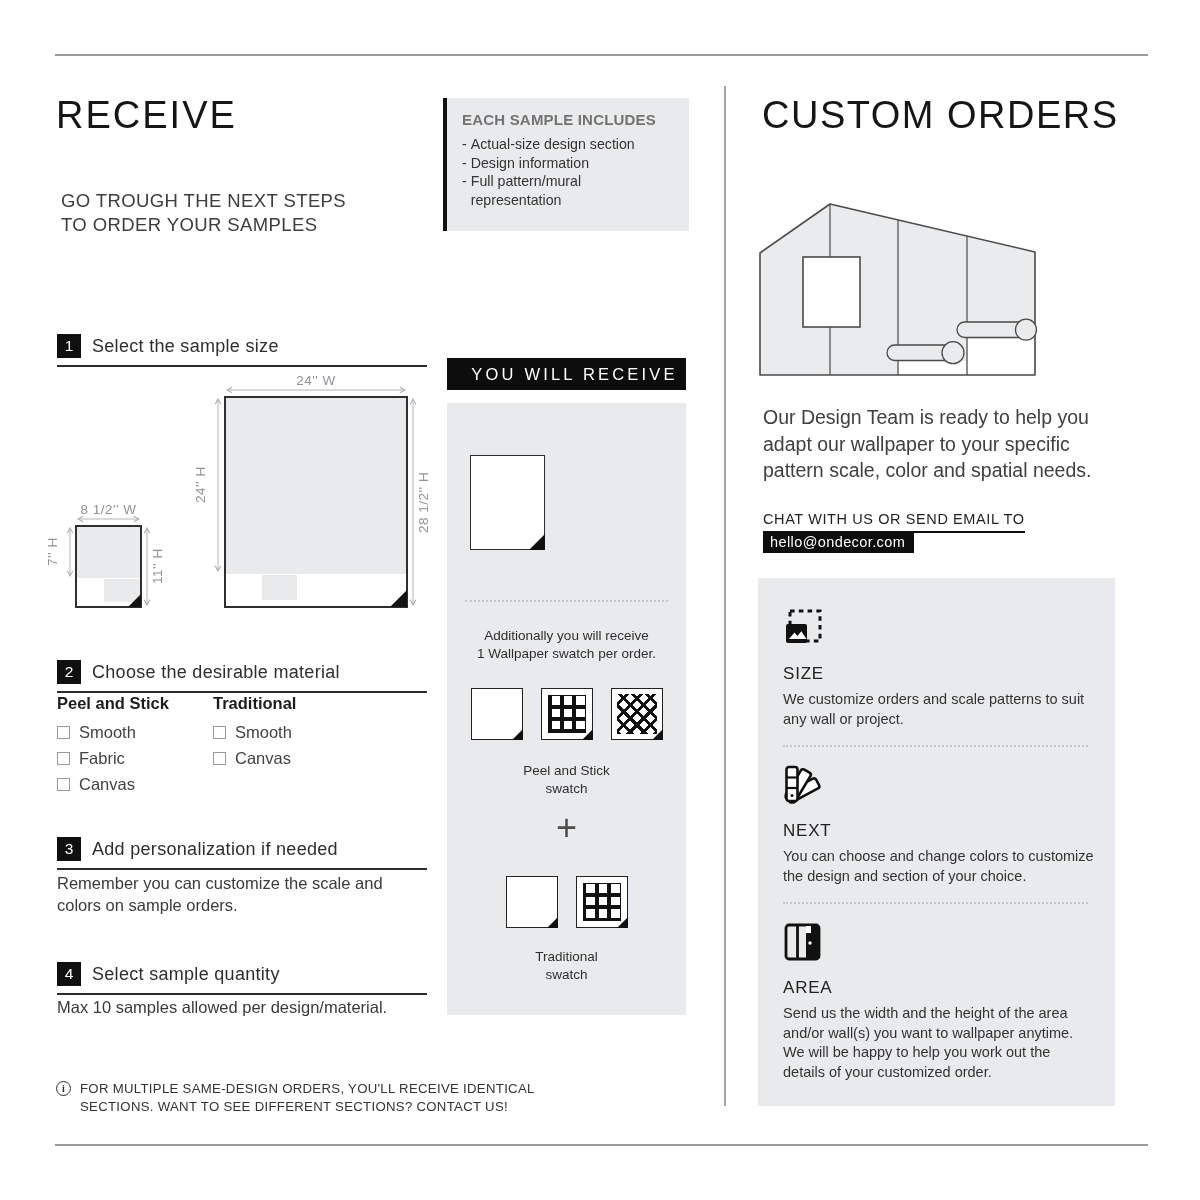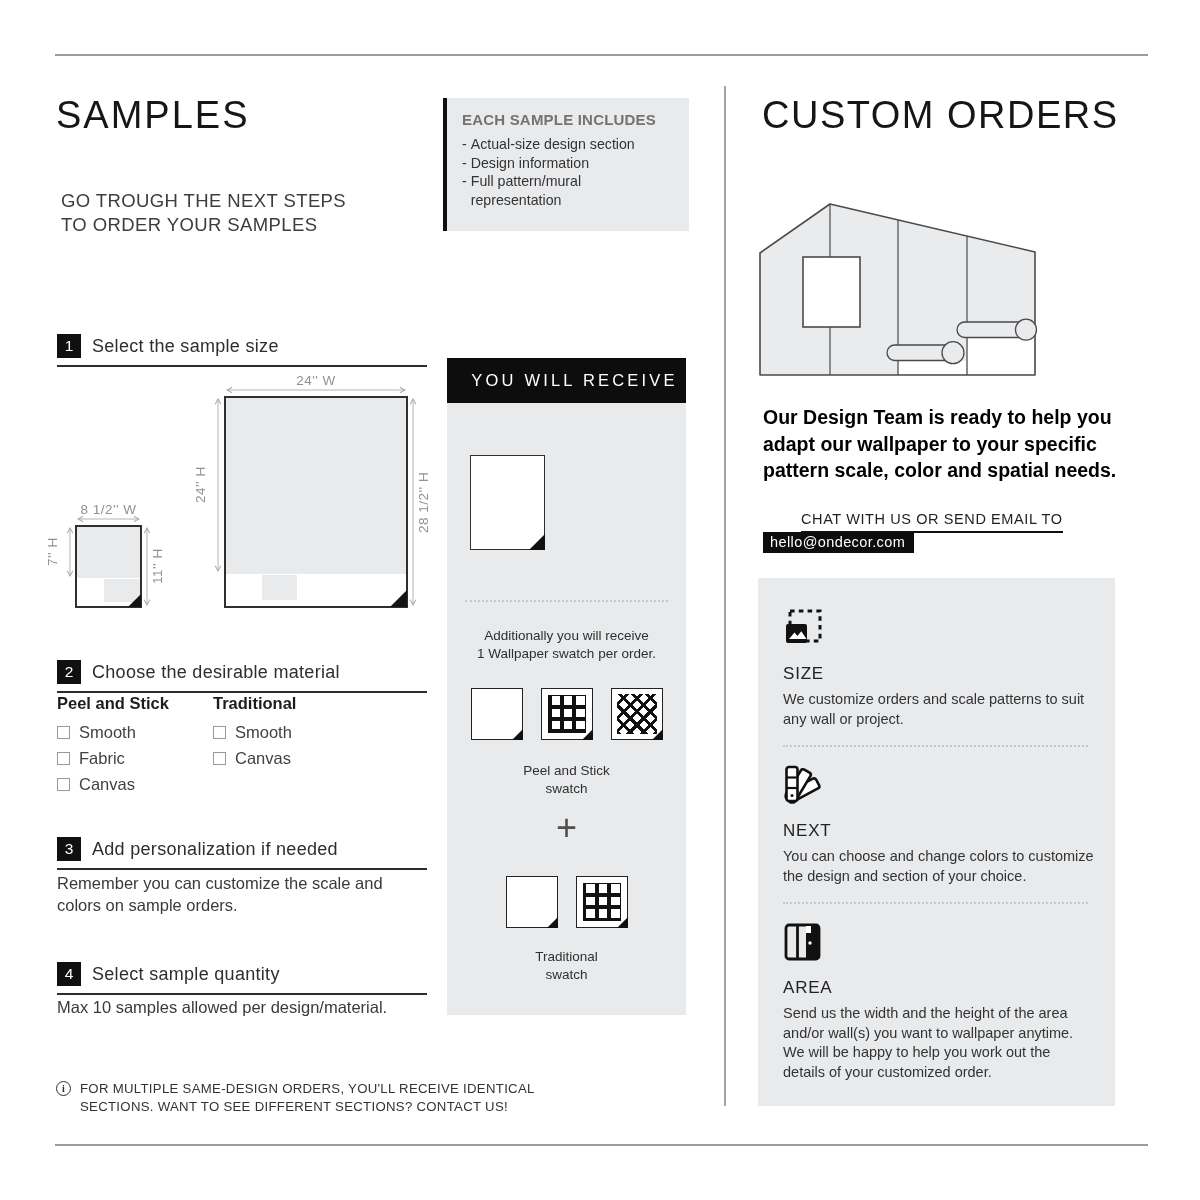--- a/index.html
+++ b/index.html
@@ -45,21 +45,21 @@
   .footnote-text { font-size:13.2px; letter-spacing:0.3px; line-height:17.5px; color:#333; }
   .footnote-text span { display:block; }
 
   
   .includes-box { position:absolute; left:443px; top:98px; width:246px; height:133px;
                   background:#e9eaec; border-left:4px solid #101010; padding:13px 10px 0 15px; }
   .includes-title { font-size:15px; font-weight:700; letter-spacing:0.2px; color:#737373; margin-bottom:7px; }
   .includes-item { display:flex; font-size:14.2px; line-height:18.5px; color:#333; }
   .includes-item .dash { margin-right:4px; }
 
-  .receive-bar { position:absolute; left:447px; top:358px; width:239px; height:45px; background:#0d0d0d;
+  .receive-bar { position:absolute; left:447px; top:358px; width:239px; height:32px; background:#0d0d0d;
                  color:#fff; display:flex; align-items:center; justify-content:center;
                  font-size:16.5px; letter-spacing:3.2px; white-space:nowrap;padding-left:16px; }
   .receive-panel { position:absolute; left:447px; top:403px; width:239px; height:612px; background:#e9eaec; }
 
   .sheet { position:absolute; left:23px; top:52px; width:75px; height:95px; background:#fff;
            border:1.3px solid #2e2e2e; }
   .fold { position:absolute; right:-1px; bottom:-1px; width:0; height:0;
           border-bottom:16px solid #101010; border-left:16px solid transparent; }
   .fold-sm { border-bottom-width:11px; border-left-width:11px; }
   .receive-text { position:absolute; left:111px; top:64px; width:126px; font-size:13.5px; line-height:18.5px; color:#2f2f2f; }
@@ -80,42 +80,42 @@
     background-image:
       repeating-linear-gradient(45deg,  #111 0 3px, transparent 3px 9.5px),
       repeating-linear-gradient(-45deg, #111 0 3px, transparent 3px 9.5px); }
   .swatch-label { position:absolute; left:0; width:239px; text-align:center;
                   font-size:13.5px; line-height:18px; color:#2f2f2f; }
   .plus { position:absolute; left:0; top:404px; width:239px; text-align:center;
           font-size:36px; font-weight:300; color:#4f4f4f; }
 
   
   .r-intro { position:absolute; left:763px; top:404px; width:356px;
-             font-size:19.5px; line-height:26.5px; color:#000000;font-weight:bold; }
-  .chat-label { position:absolute; left:801px; top:511px; font-size:14.5px; letter-spacing:0.6px; color:#1f1f1f;
+             font-size:19.5px; line-height:26.5px; color:#404040; }
+  .chat-label { position:absolute; left:763px; top:511px; font-size:14.5px; letter-spacing:0.6px; color:#1f1f1f;
                 border-bottom:2px solid #101010; padding-bottom:4px; white-space:nowrap; }
   .email-box { position:absolute; left:763px; top:532px; background:#0d0d0d; color:#fff;
                font-size:14.5px; letter-spacing:0.4px; padding:2px 9px 3px 7px; }
 
   .features-panel { position:absolute; left:758px; top:578px; width:357px; height:528px;
                     background:#e9eaec; padding:30px 24px 0 25px; }
   .feature-name { font-size:17px; letter-spacing:0.8px; color:#222; margin-top:12px; }
   .feature-text { font-size:14.5px; line-height:19.5px; color:#333; margin-top:6px; width:312px; }
   .feature-div { margin:16px 0 18px 0; width:305px; }
 </style>
 </head>
 <body>
 
 <div class="page">
 
   <div class="rule-h" style="top:54px;"></div>
   <div class="rule-h" style="top:1144px;"></div>
   <div class="rule-v"></div>
 
-  <div class="abs big-title" style="left:56px; top:94px;">SAMPLES</div>
+  <div class="abs big-title" style="left:56px; top:94px;">RECEIVE</div>
 
   <div class="abs intro" style="left:61px; top:189px;">
     <span style="display:block;">GO TROUGH THE NEXT STEPS</span>
     <span style="display:block;">TO ORDER YOUR SAMPLES</span>
   </div>
 
   <div class="step-head" style="top:334px;">
     <span class="step-num">1</span>
     <span class="step-label">Select the sample size</span>
   </div>

